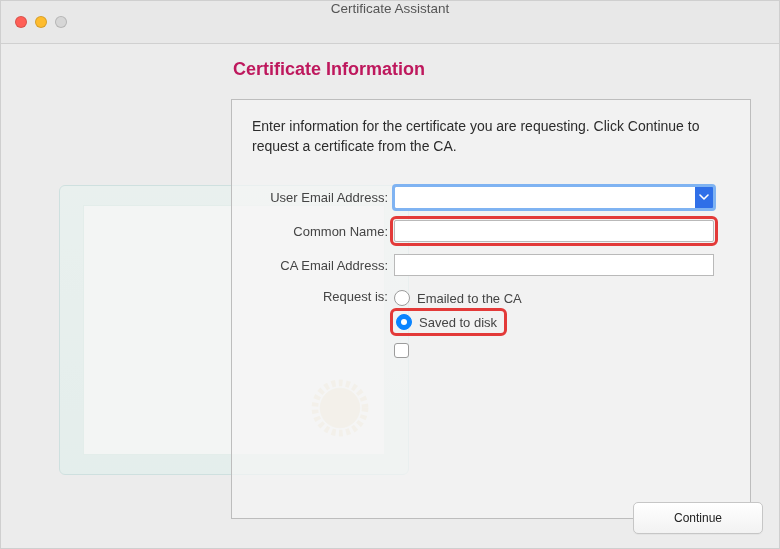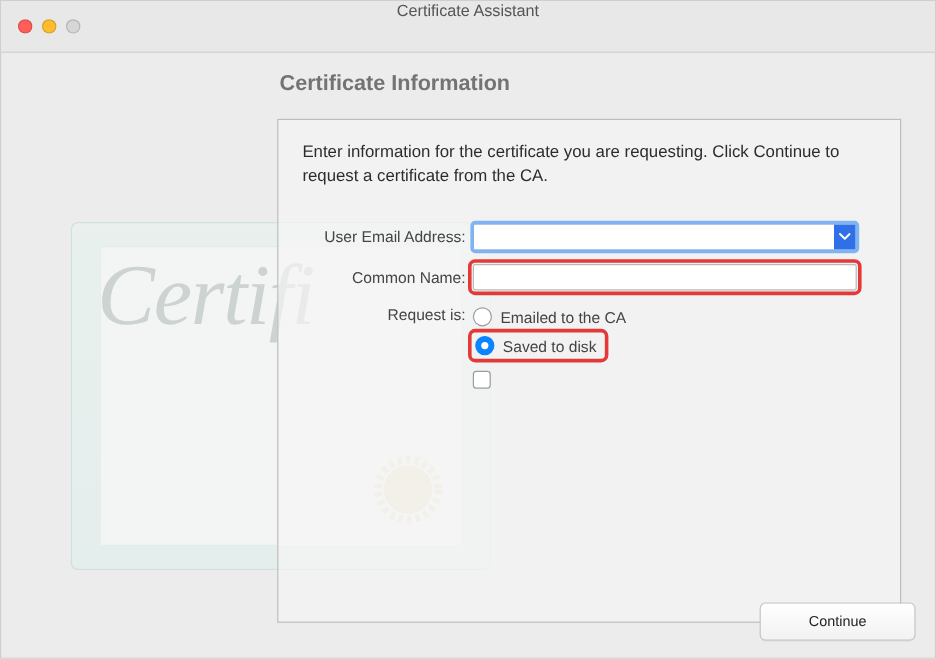--- a/index.html
+++ b/index.html
@@ -103,21 +103,21 @@
     border: 1px solid var(--border-grey);
     background: rgba(245,245,245,0.70);
     z-index: 1;
     box-sizing: border-box;
   }
   .panel-title {
     position: absolute;
     left: 232px; top: 16px;
     font-size: 18px;
     font-weight: 600;
-    color: #737373;
+    color: #be185d;
     z-index: 2;
   }
   .intro {
     position: absolute;
     left: 20px; right: 30px; top: 16px;
     font-size: 14px;
     line-height: 1.45;
     color: var(--text);
   }
   .form {
@@ -241,21 +241,20 @@
       <div class="tl max"></div>
     </div>
     <div class="title">Certificate Assistant</div>
   </div>
 
   <div class="content">
 
     <div class="cert-graphic">
       <div class="cert-outer"></div>
       <div class="cert-inner"></div>
-      <div class="cert-script">Certifi</div>
       <div class="seal">
         <svg viewBox="0 0 100 100">
           <g fill="#e7c77a" stroke="#d9b65f" stroke-width="1">
             <circle cx="50" cy="50" r="30"></circle>
           </g>
           <g fill="#e7c77a">
 
             <circle cx="50" cy="50" r="38" fill="none" stroke="#e7c77a" stroke-width="10" stroke-dasharray="6 5"></circle>
           </g>
         </svg>
@@ -283,20 +282,26 @@
           </div>
         </div>
 
         <div class="row">
           <div class="lab">Common Name:</div>
           <div class="ctl">
             <input class="textbox highlight-red" type="text" value="" style="">
           </div>
         </div>
 
+        <div class="row">
+          <div class="lab">CA Email Address:</div>
+          <div class="ctl">
+            <input class="textbox" type="text" value="" style="">
+          </div>
+        </div>
 
         <div class="row" style="align-items:flex-start">
           <div class="lab" style="padding-top:3px">Request is:</div>
           <div class="ctl radiogrp">
 
             <div class="opt">
               <span class="radio">
                   <span class="dot"></span>
                 </span>
               <span>Emailed to the CA</span>

